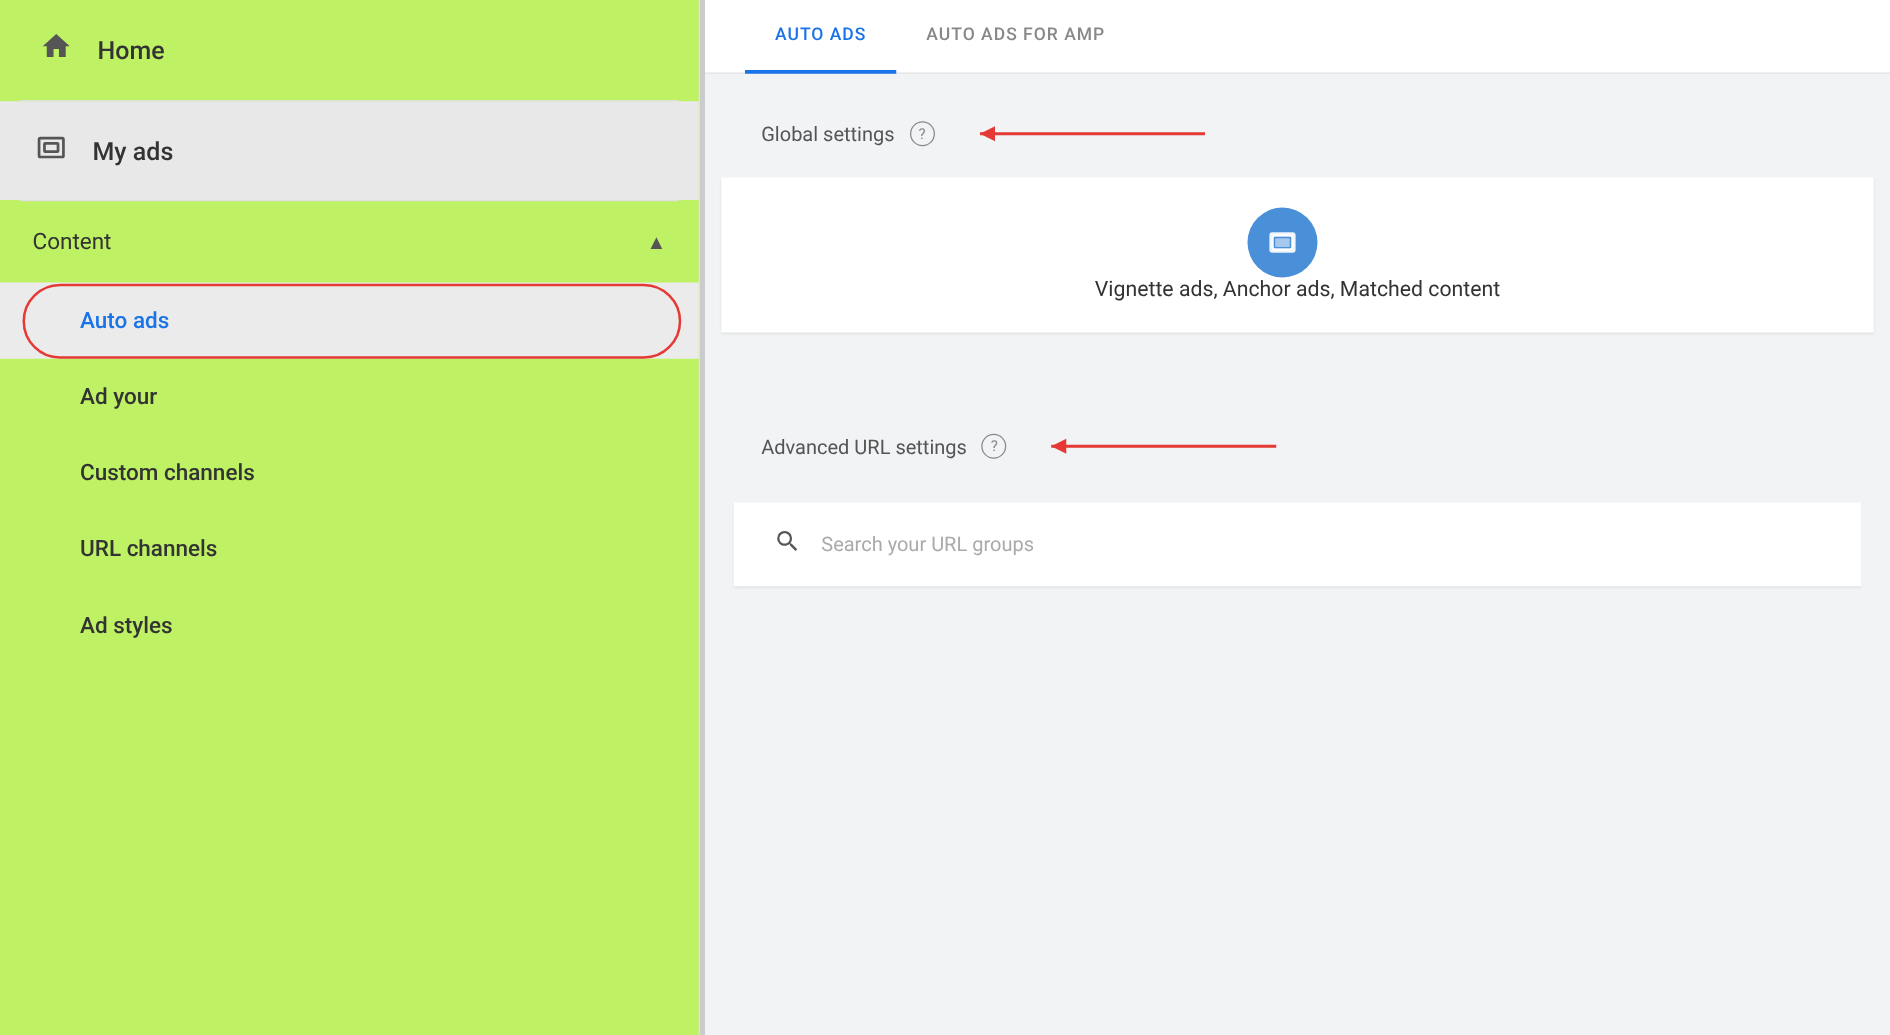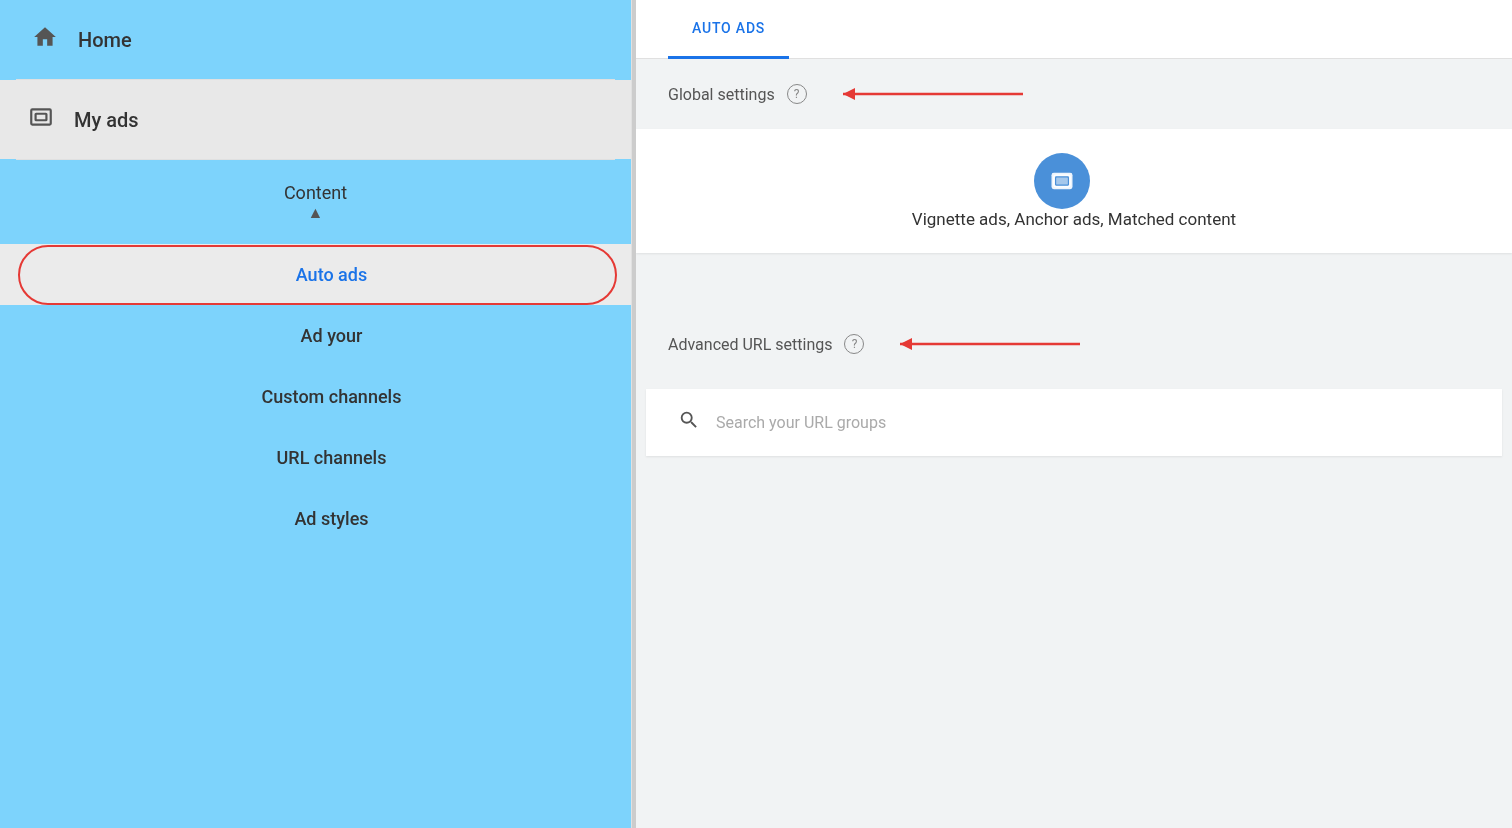--- a/index.html
+++ b/index.html
@@ -6,27 +6,26 @@
     body {
       font-family: 'Roboto', Arial, sans-serif;
       background: #f1f3f4;
       display: flex;
       height: 828px;
       overflow: hidden;
     }
 
     
     .sidebar {
-      width: 632px;
-      background: #7dd3fc;
+      width: 560px;
+      background: #bef264;
       border-right: 1px solid #e0e0e0;
       display: flex;
       flex-direction: column;
       flex-shrink: 0;
-      text-align: center;
     }
 
     .sidebar-item {
       display: flex;
       align-items: center;
       padding: 22px 32px;
       cursor: pointer;
       font-size: 18px;
       color: #333;
       font-weight: 400;
@@ -42,26 +41,25 @@
       background: #e8e8e8;
       font-size: 20px;
       font-weight: 500;
       padding: 24px 28px;
     }
 
     .sidebar-section-header {
       display: flex;
       align-items: center;
       justify-content: space-between;
-      padding: 22px 16px;
+      padding: 22px 26px;
       font-size: 18px;
       color: #333;
       font-weight: 400;
       cursor: pointer;
-      flex-direction: column;
     }
 
     .sidebar-section-header .chevron {
       font-size: 16px;
       color: #555;
     }
 
     .sidebar-sub-item {
       padding: 20px 32px 20px 64px;
       font-size: 18px;
@@ -126,21 +124,21 @@
       margin-bottom: -1px;
     }
 
     .tab.active {
       color: #1a73e8;
       border-bottom: 3px solid #1a73e8;
     }
 
     
     .content-area {
-      padding: 0;
+      padding: 13px;
     }
 
     
     .section-header {
       display: flex;
       align-items: center;
       padding: 20px 32px;
       background: #f1f3f4;
     }
 
@@ -294,20 +292,23 @@
 
 </div>
 
 <div style="width:4px; background: #ccc; flex-shrink:0;"></div>
 
 <div class="main">
 
   <div class="tabs">
     <div class="tab active">
       <span>AUTO ADS</span>
+    </div>
+    <div class="tab">
+      <span>AUTO ADS FOR AMP</span>
     </div>
   </div>
 
   <div class="content-area">
 
     <div class="section-header">
       <span class="section-title">Global settings</span>
       <span class="help-icon">
         <span>?</span>
       </span>

